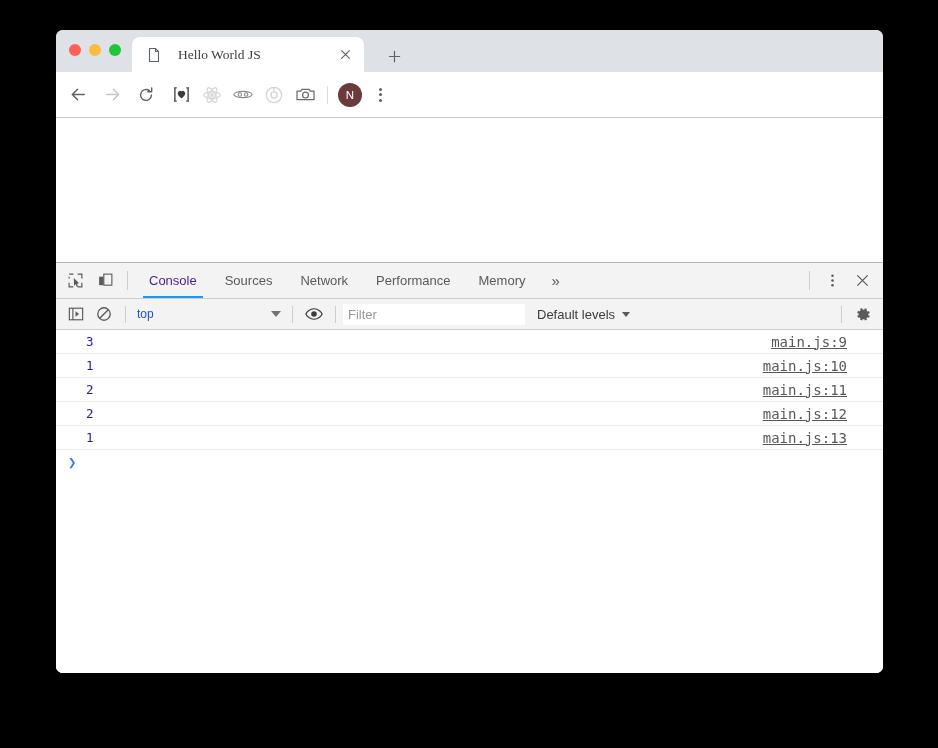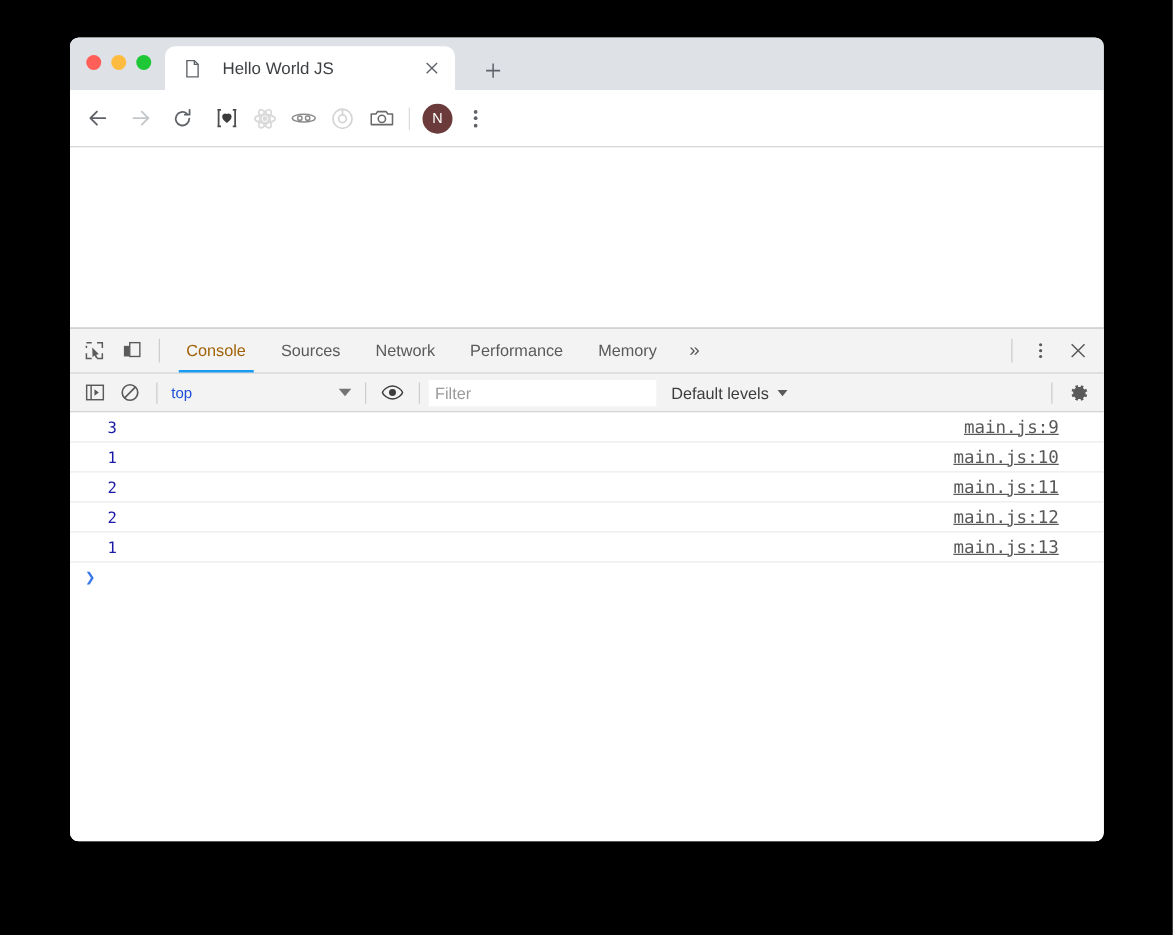--- a/index.html
+++ b/index.html
@@ -42,20 +42,21 @@
 
   .tab {
     position: absolute;
     left: 76px; top: 7px;
     width: 232px; height: 35px;
     background: #ffffff;
     border-radius: 8px 8px 0 0;
     display: flex;
     align-items: center;
     padding: 0 10px 0 14px;
+    font-family: Liberation Serif, serif;
   }
   .tab-favicon { width: 16px; height: 16px; flex: none; }
   .tab-title {
     flex: 1;
     margin-left: 16px;
     font-size: 13.5px;
     color: #3c4043;
     white-space: nowrap;
     overflow: hidden;
     text-overflow: ellipsis;
@@ -197,21 +198,21 @@
   }
   .dt-tab {
     padding: 0 14px;
     display: flex; align-items: center;
     font-size: 13px;
     color: #5a5a5a;
     position: relative;
     flex: none;
     white-space: nowrap;
   }
-  .dt-tab.active { color: #a16207; }
+  .dt-tab.active { color: #4c1d95; }
   .dt-tab.active::after {
     content: "";
     position: absolute;
     left: 8px; right: 8px; bottom: 0;
     height: 2.5px;
     background: #1a9bf0;
   }
   .dt-overflow {
     padding: 0 12px;
     display: flex; align-items: center;

